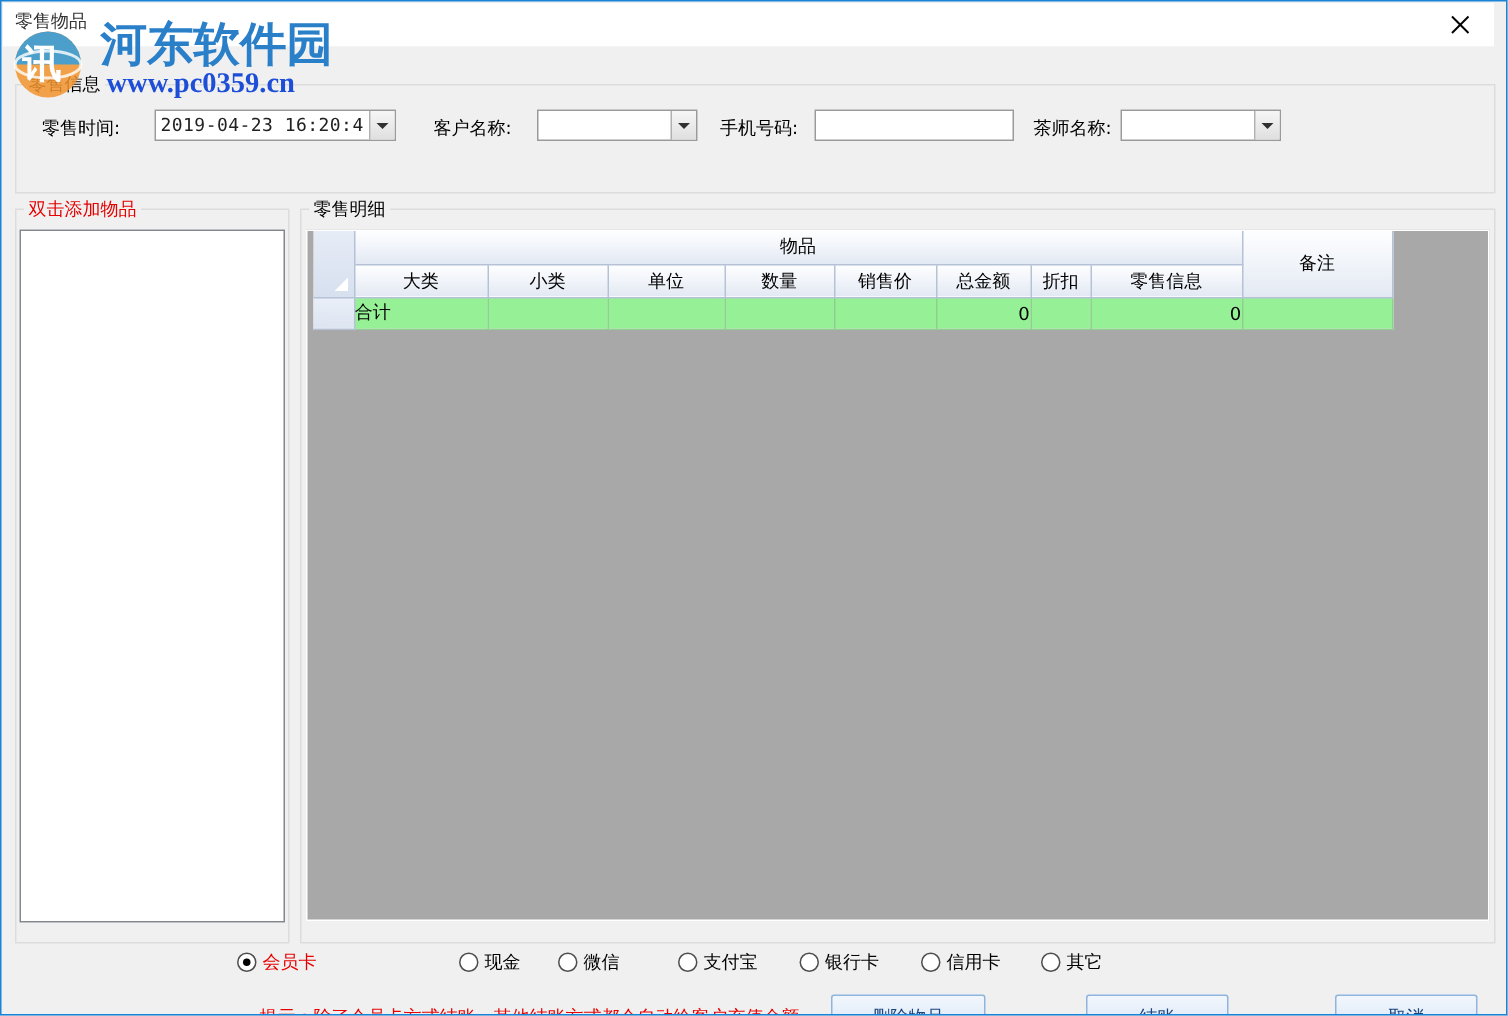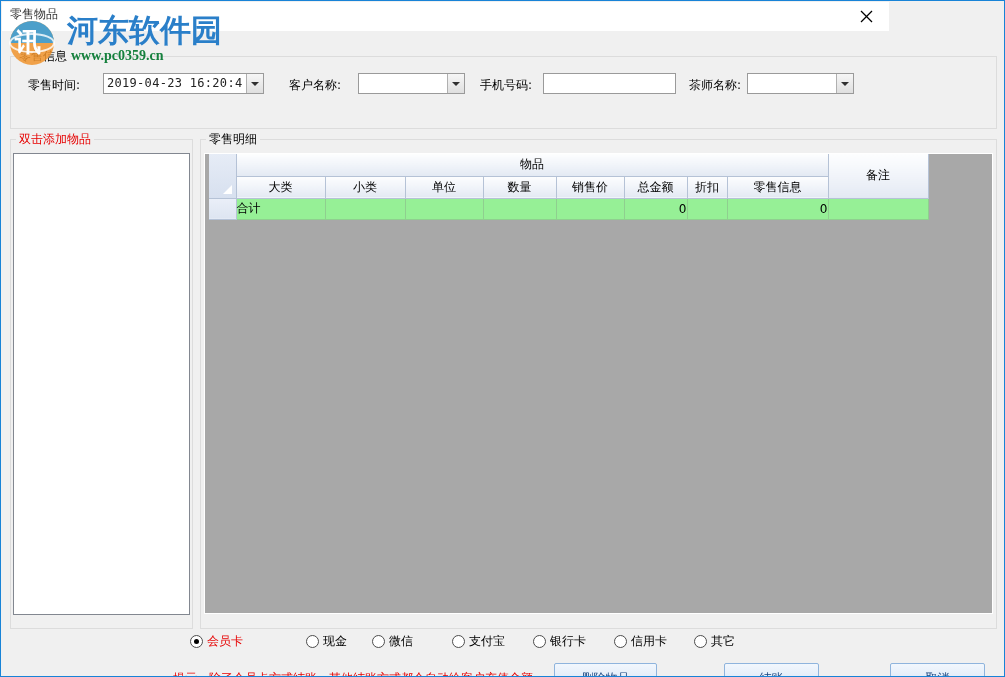--- a/index.html
+++ b/index.html
@@ -22,21 +22,21 @@
     height: 677px;
     box-sizing: border-box;
     border: 1px solid #1883d7;
     background: #f0f0f0;
     overflow: hidden;
   }
   
   #titlebar {
     position: absolute;
     left: 1px; top: 1px;
-    width: 887px;
+    width: 994px;
     height: 29px;
     background: #ffffff;
     box-sizing: border-box;
   }
   #title-text {
     position: absolute;
     left: 8px; top: 5px;
     font-size: 12px;
     color: #333333;
     line-height: 14px;
@@ -75,23 +75,23 @@
     font-weight: bold;
     color: #2a7fc9;
     letter-spacing: 0px;
     white-space: nowrap;
     line-height: 34px;
   }
   .wm-url {
     position: absolute;
     left: 62px; top: 38px;
     font-family: "Liberation Serif", "DejaVu Serif", serif;
-    font-size: 14px;
+    font-size: 19px;
     font-weight: bold;
-    color: #15803d;
+    color: #1d4ed8;
     white-space: nowrap;
     line-height: 22px;
   }
   
   #client {
     position: absolute;
     left: 1px; top: 30px;
     width: 1003px;
     height: 668px;
     background: #f0f0f0;
@@ -450,21 +450,21 @@
           <td class="cell-sum"></td>
           <td class="cell-sum al-right">0</td>
           <td class="cell-sum"></td>
           <td class="cell-sum al-right">0</td>
           <td class="cell-sum"></td>
         </tr>
       </tbody>
         </table>
     </div>
 
-    <div class="radio-item" style="left:188px;justify-content:center;">
+    <div class="radio-item" style="left:156px;justify-content:center;">
       <span class="radio-dot on"></span>
       <span class="radio-label sel">会员卡</span>
     </div>
     <div class="radio-item" style="left:304px;">
       <span class="radio-dot"></span>
       <span class="radio-label">现金</span>
     </div>
     <div class="radio-item" style="left:370px;">
       <span class="radio-dot"></span>
       <span class="radio-label">微信</span>

